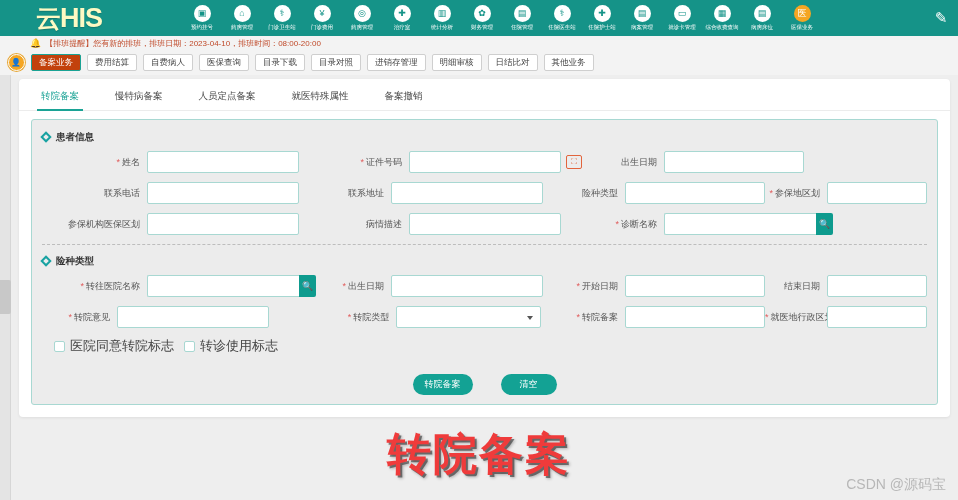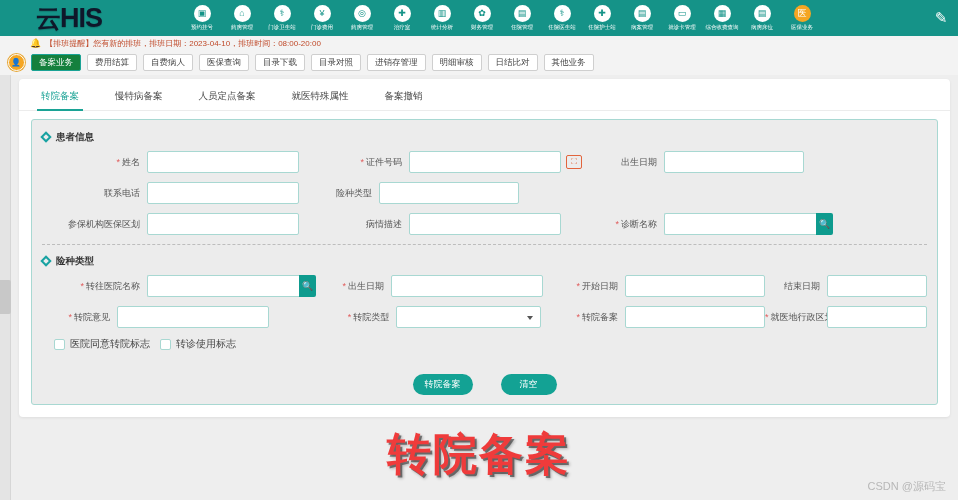--- a/index.html
+++ b/index.html
@@ -16,21 +16,21 @@
   .topbar {
     position: absolute; top: 0; left: 0; width: 958px; height: 36px;
     background: #159388;
     display: flex; align-items: center;
   }
   .logo-wrap {
     width: 178px; height: 36px; display: flex; align-items: center;
     padding-left: 36px;
   }
   .logo {
-    color: #0f172a; font-size: 27px; font-weight: bold;
+    color: #fef9c3; font-size: 27px; font-weight: bold;
     letter-spacing: -1px; line-height: 1; white-space: nowrap;
     text-shadow: 0 1px 1px rgba(0,0,0,.18);
   }
   .logo .cn { font-size: 25px; }
   .navicons {
     flex: 1; height: 36px; display: flex; align-items: center;
     gap: 0px; padding-left: 4px;
   }
   .navitem {
     width: 40px; height: 36px; display: flex; flex-direction: column;
@@ -73,21 +73,21 @@
     display: flex; align-items: center; justify-content: center;
     color: #ffffff; font-size: 8px; flex: 0 0 auto;
     box-shadow: 0 0 0 1px #e6a83a;
   }
   .tbtn {
     height: 17px; padding: 0 7px; border-radius: 2px;
     background: #ffffff; border: 1px solid #cfcfcf;
     color: #444; font-size: 8.5px; line-height: 15px;
     white-space: nowrap; cursor: pointer;
   }
-  .tbtn.active { background: #15803d; border-color: #1aa395; color: #ffffff; }
+  .tbtn.active { background: #c2410c; border-color: #1aa395; color: #ffffff; }
 
   
   .rail {
     position: absolute; top: 75px; left: 0; width: 11px; height: 425px;
     background: #e4e4e4; border-right: 1px solid #d6d6d6;
   }
   .rail-grip {
     position: absolute; top: 205px; left: 0; width: 11px; height: 34px;
     background: #c8c8c8; border-radius: 0 2px 2px 0;
   }
@@ -165,21 +165,21 @@
   }
   .dashed {
     border-top: 1px dashed #bdbdbd; margin: 2px 0 8px 0;
   }
   .checkrow { display: flex; align-items: center; gap: 10px; padding-left: 12px; margin-top: 4px; }
   .chk-item { display: flex; align-items: center; gap: 5px; cursor: pointer; }
   .chk {
     width: 11px; height: 11px; background: #ffffff;
     border: 1px solid #a8d8d2; border-radius: 2px;
   }
-  .chk-lbl { font-size: 10px; color: #444; white-space: nowrap; }
+  .chk-lbl { font-size: 13px; color: #444; white-space: nowrap; }
 
   
   .actions {
     position: absolute; left: 0; right: 0; bottom: 9px;
     display: flex; justify-content: center; gap: 28px;
   }
   .abtn {
     min-width: 56px; height: 21px; border-radius: 11px;
     background: #13a294; color: #ffffff; font-size: 9px;
     display: flex; align-items: center; justify-content: center;
@@ -192,21 +192,21 @@
     text-align: center;
   }
   .wm-text {
     font-size: 44px; font-weight: bold; color: #ef3b3b;
     letter-spacing: 2px; line-height: 1;
     text-shadow: 2px 2px 0 rgba(0,0,0,.45), 3px 3px 3px rgba(0,0,0,.25);
     display: inline-block;
   }
   .csdn {
     position: absolute; right: 12px; bottom: 6px;
-    font-size: 11px; color: #b7b7b7; white-space: nowrap;
+    font-size: 14px; color: #b7b7b7; white-space: nowrap;
   }
 </style>
 </head>
 <body>
 
 <div class="app">
 
   <div class="topbar">
     <div class="logo-wrap">
       <div class="logo">
@@ -368,23 +368,31 @@
           <div class="lbl" style="width:62px">出生日期</div>
           <div class="inp" style="width:140px"></div>
         </div>
       </div>
 
       <div class="row">
         <div class="cell" style="width:275px">
           <div class="lbl" style="width:105px">联系电话</div>
           <div class="inp" style="width:152px"></div>
         </div>
+        <div class="cell" style="width:285px">
+          <div class="lbl" style="width:92px">联系地址</div>
+          <div class="inp" style="width:152px"></div>
+        </div>
         <div class="cell" style="width:210px">
           <div class="lbl" style="width:62px">险种类型</div>
           <div class="inp" style="width:140px"></div>
+        </div>
+        <div class="cell" style="width:auto">
+          <div class="lbl" style="width:62px"><span class="req">*</span><span>参保地区划</span></div>
+          <div class="inp" style="width:100px"></div>
         </div>
       </div>
 
       <div class="row">
         <div class="cell" style="width:275px">
           <div class="lbl" style="width:105px">参保机构医保区划</div>
           <div class="inp" style="width:152px"></div>
         </div>
         <div class="cell" style="width:285px">
           <div class="lbl" style="width:92px">病情描述</div>

